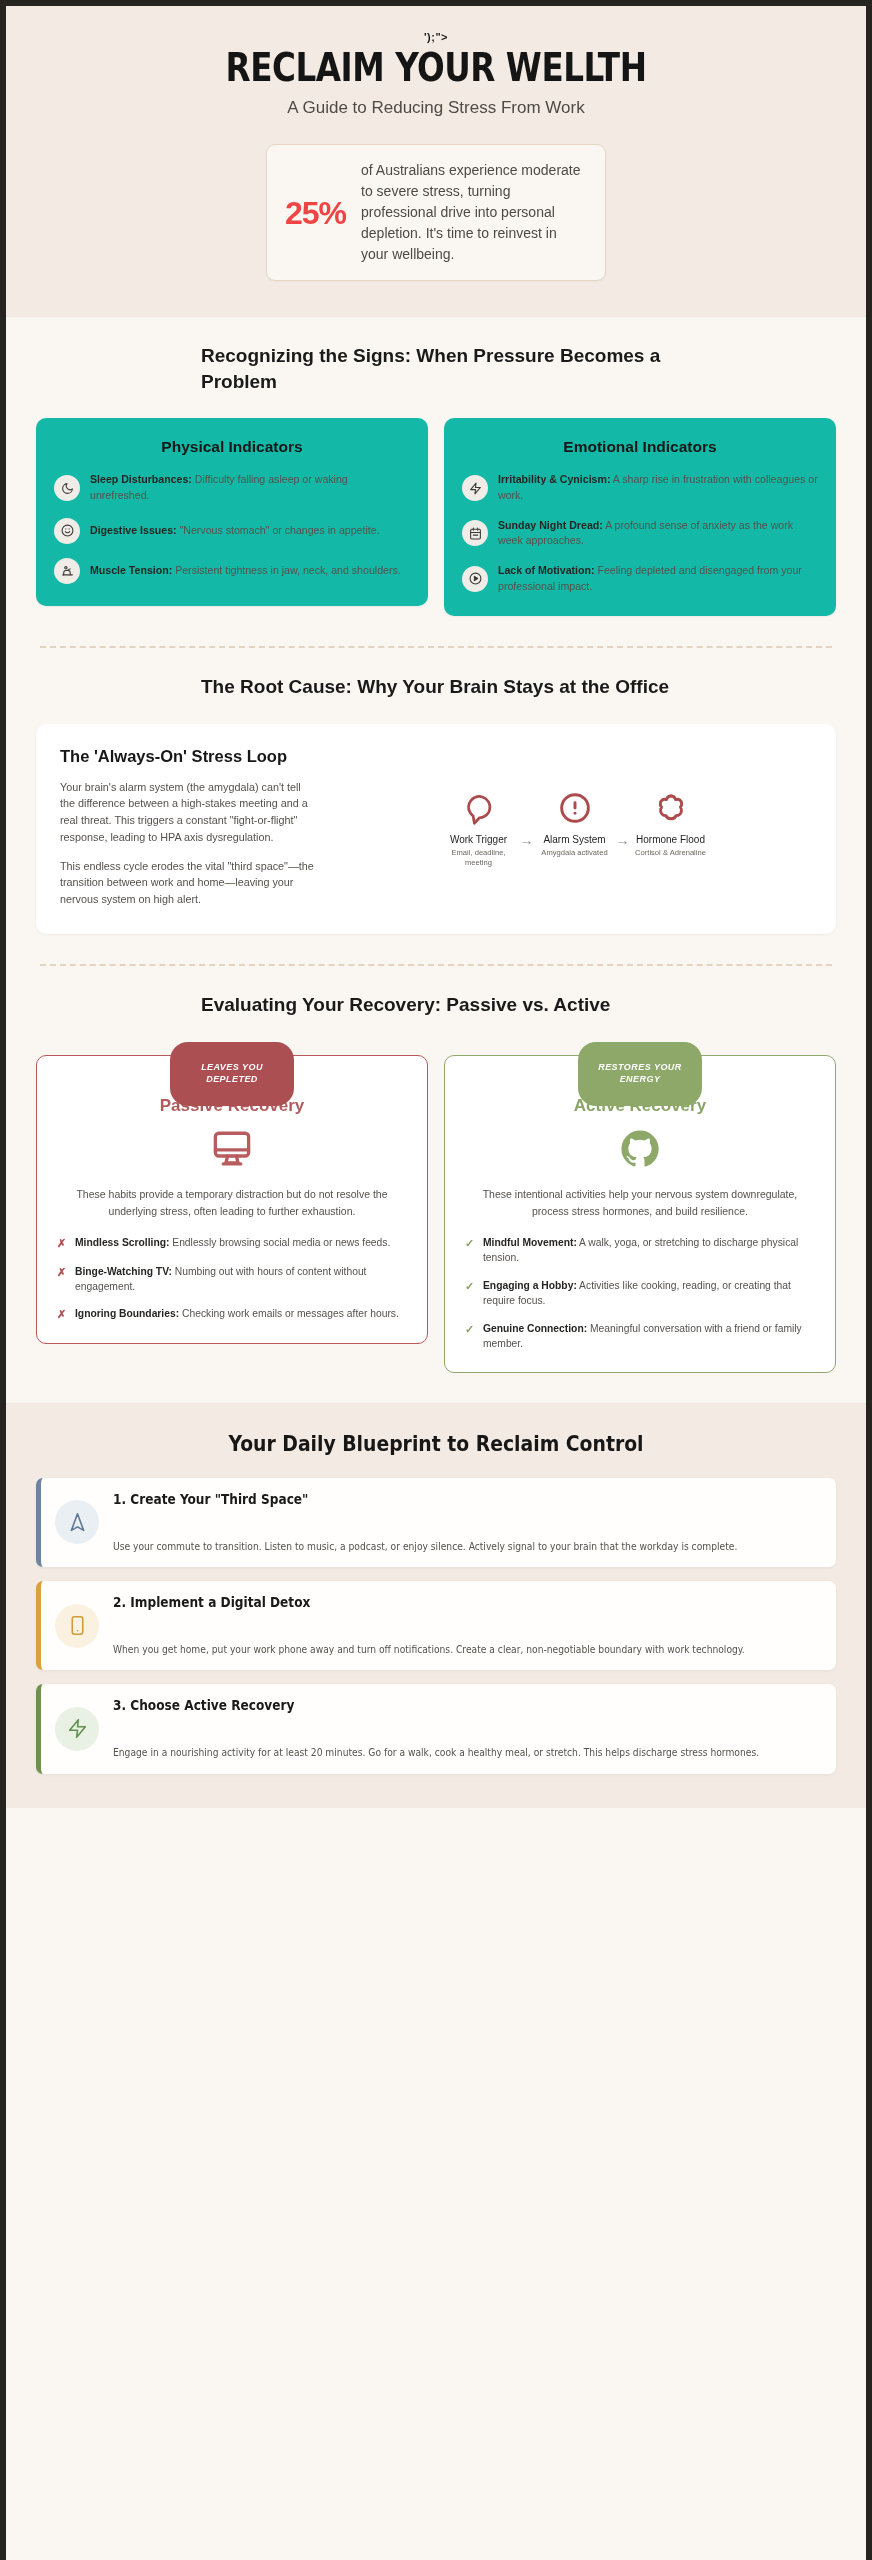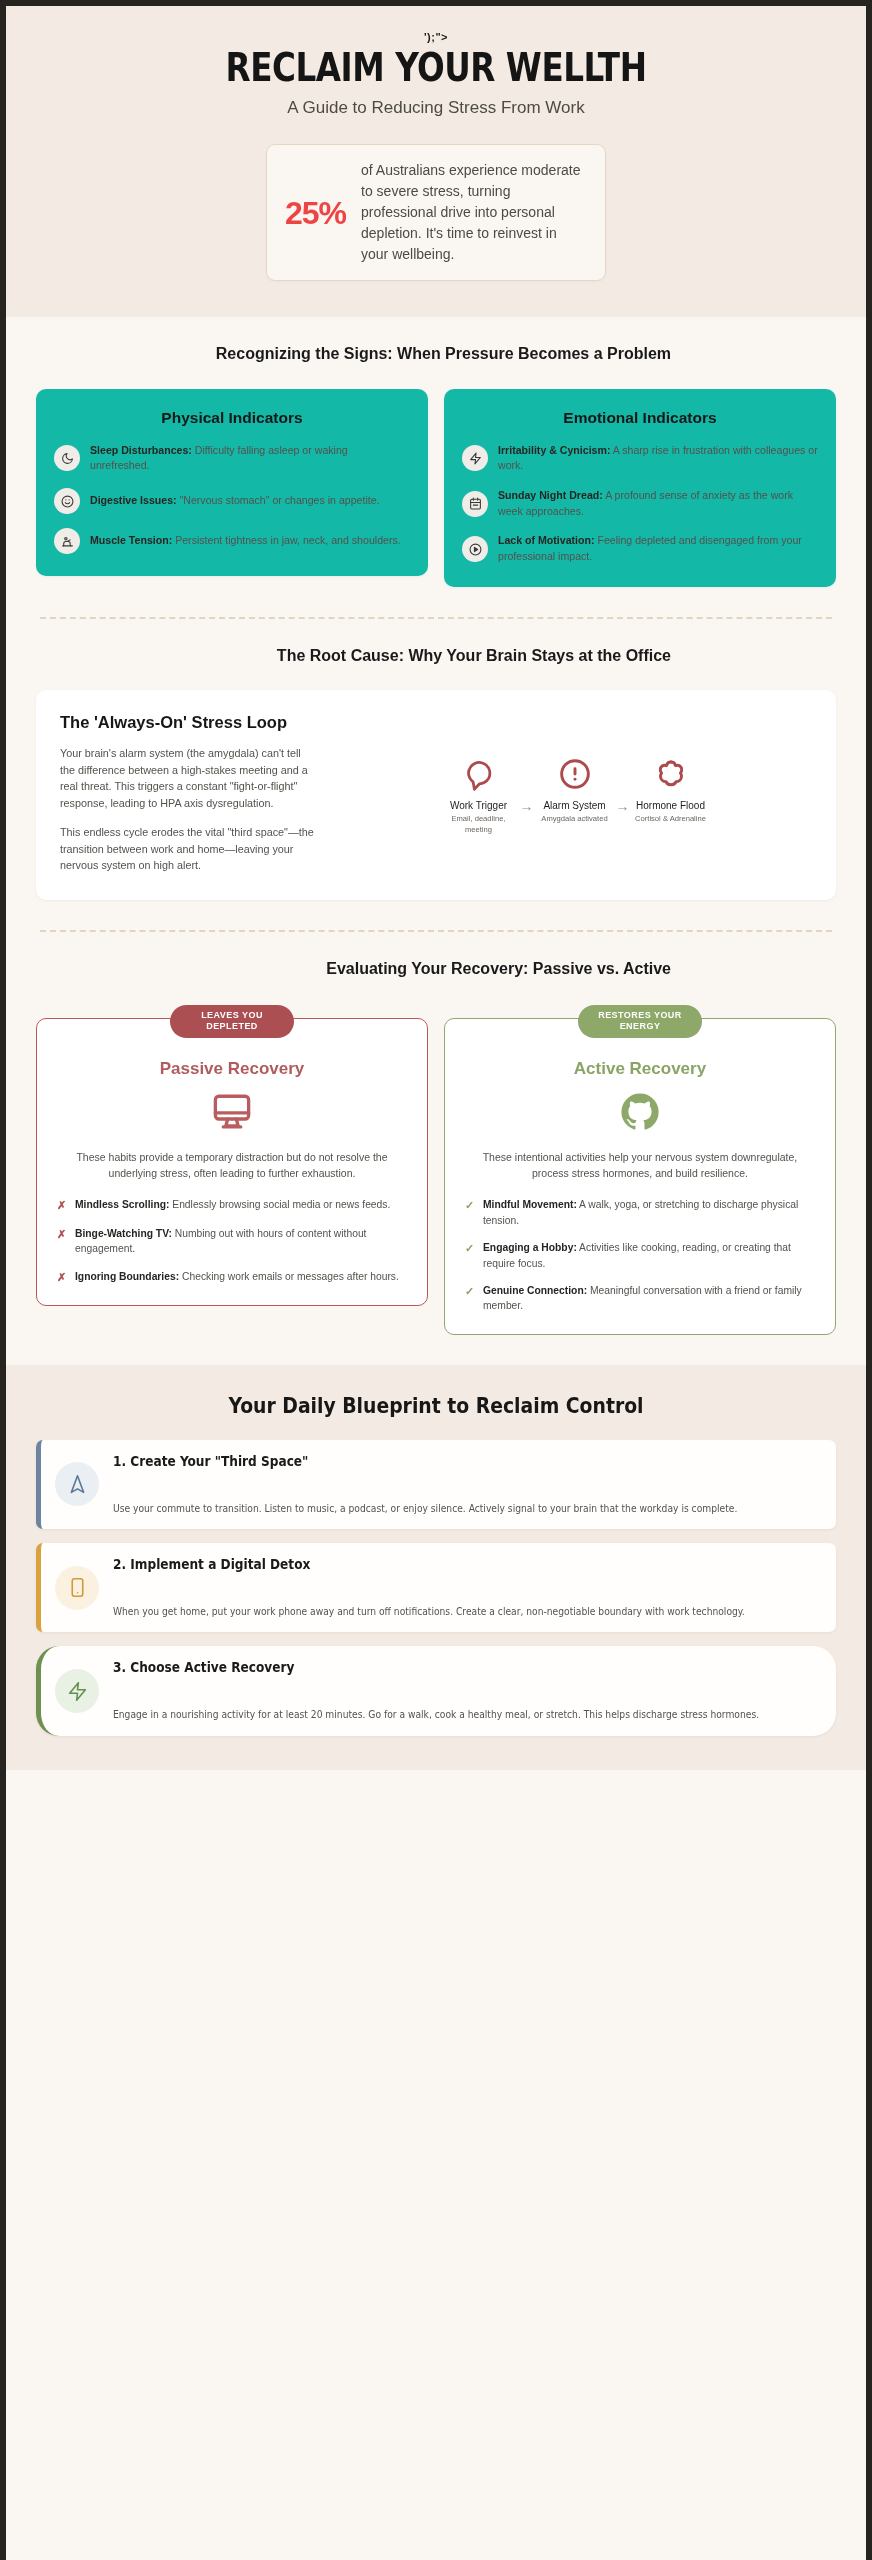--- a/index.html
+++ b/index.html
@@ -75,22 +75,22 @@
   }
   .stat-text {
     font-size: 14px;
     line-height: 1.5;
     color: #4d4944;
   }
 
   
   .section { padding: 26px 30px 0; }
   .section-title {
-    text-align: right;
-    font-size: 16px;
+    text-align: left;
+    font-size: 19px;
     font-weight: 700;
     color: #1a1a1a;
     line-height: 1.35;
     max-width: 470px;
     margin: 0 auto 24px;
   }
   .divider {
     border-top: 2px dashed #e3d3c1;
     margin: 30px 34px 0;
     height: 0;
@@ -151,24 +151,25 @@
   
   .rec-wrap { display: flex; gap: 16px; align-items: flex-start; padding-top: 14px; }
   .rec-card {
     flex: 1; background: #ffffff; border-radius: 10px;
     padding: 26px 20px 20px; position: relative;
   }
   .rec-card.passive { border: 1.4px solid #b9585a; }
   .rec-card.active  { border: 1.4px solid #90a86d; }
   .rec-badge {
     position: absolute; top: -14px; left: 50%; transform: translateX(-50%);
-    border-radius: 18px; padding: 5px 18px;
+    border-radius: 18px; padding: 20px 18px;
     font-size: 9px; font-weight: 700; color: #ffffff;
     letter-spacing: .45px; text-align: center; line-height: 1.28;
     width: 124px;
+    font-style: italic;
   }
   .rec-badge.red   { background: #ac4f52; }
   .rec-badge.green { background: #8da869; }
   .rec-h {
     text-align: center; font-size: 17px; font-weight: 700; margin: 14px 0 12px;
   }
   .rec-h.red   { color: #b05c5e; }
   .rec-h.green { color: #8aa466; }
   .rec-bigicon { display: flex; justify-content: center; margin-bottom: 16px; }
   .rec-intro { text-align: center; font-size: 10.5px; line-height: 1.55; color: #55514c; margin-bottom: 16px; }
@@ -196,21 +197,21 @@
     background: #fffefd;
     border-radius: 7px;
     display: flex; align-items: center; gap: 14px;
     padding: 13px 18px 13px 14px;
     margin-bottom: 14px;
     box-shadow: 0 1px 3px rgba(0,0,0,.06);
     border-left: 5px solid #6d84a0;
   }
   .bp-card:last-child { margin-bottom: 0; }
   .bp-card.two   { border-left-color: #d9a23f; }
-  .bp-card.three { border-left-color: #6e9150; border-radius: 23px; }
+  .bp-card.three { border-left-color: #6e9150; }
   .bp-ico {
     width: 44px; height: 44px; border-radius: 50%;
     flex-shrink: 0; display: flex; align-items: center; justify-content: center;
     background: #eaeff4; color: #5d7893;
   }
   .bp-card.two   .bp-ico { background: #fbf1e1; color: #cf9a37; }
   .bp-card.three .bp-ico { background: #e9f0e4; color: #639050; }
   .bp-body { flex: 1; }
   .bp-h {
     font-family: "DejaVu Sans Condensed", "Liberation Sans Narrow", "Liberation Sans", sans-serif;

